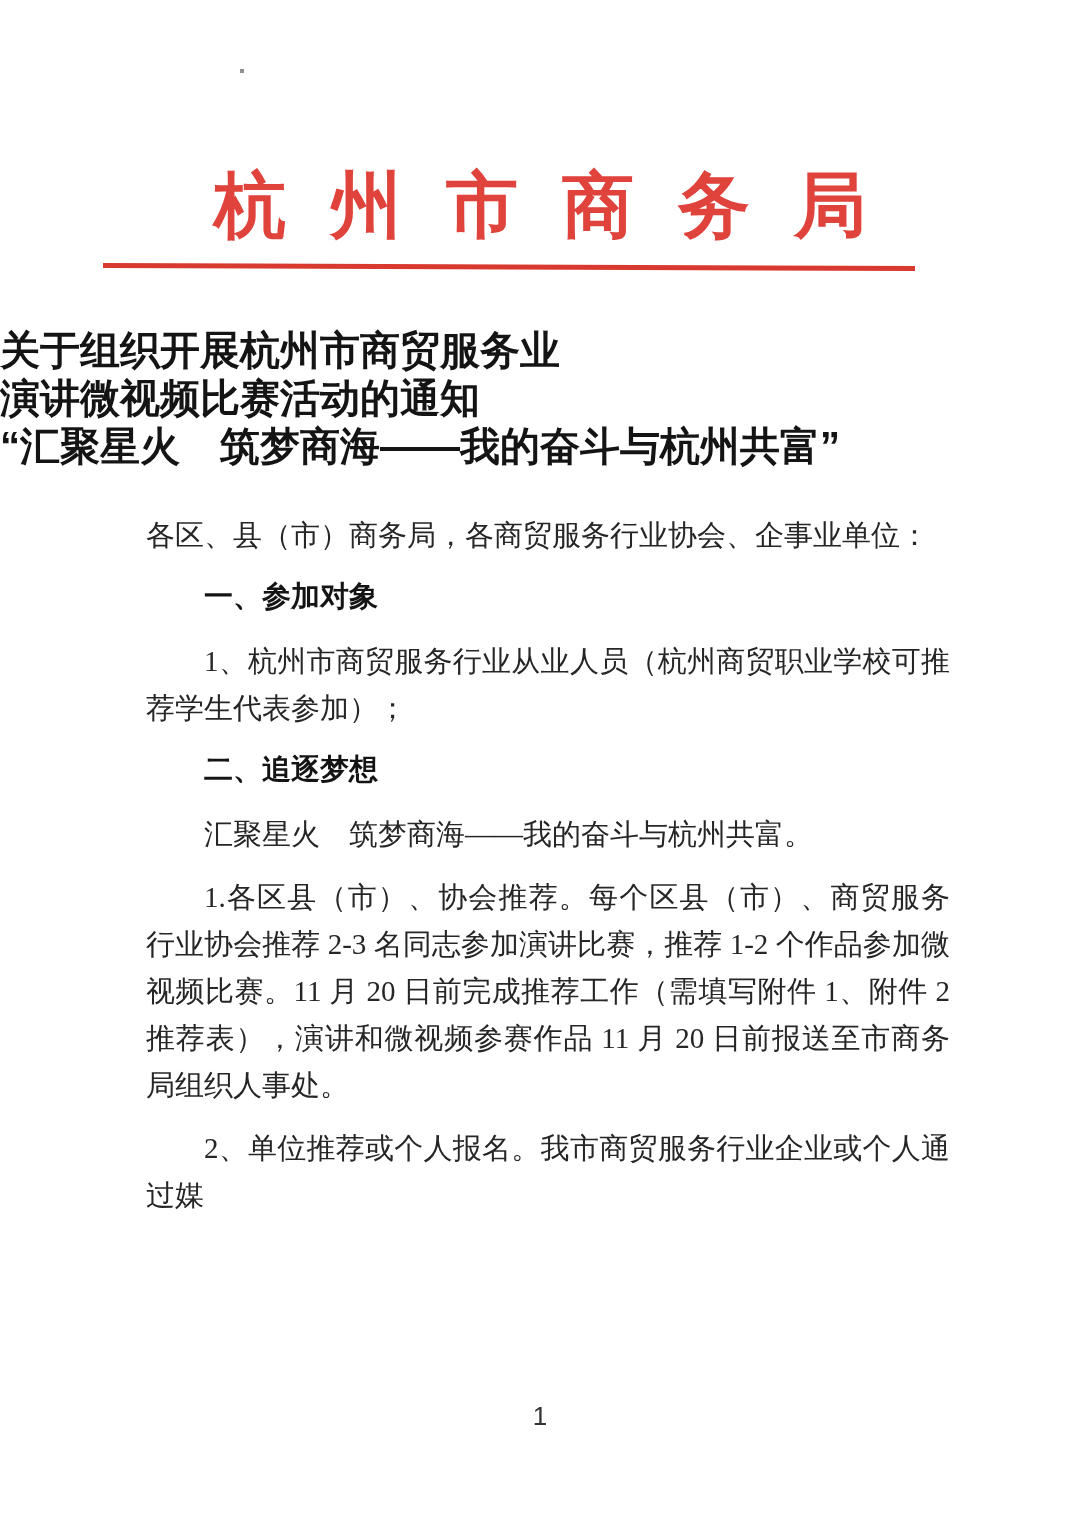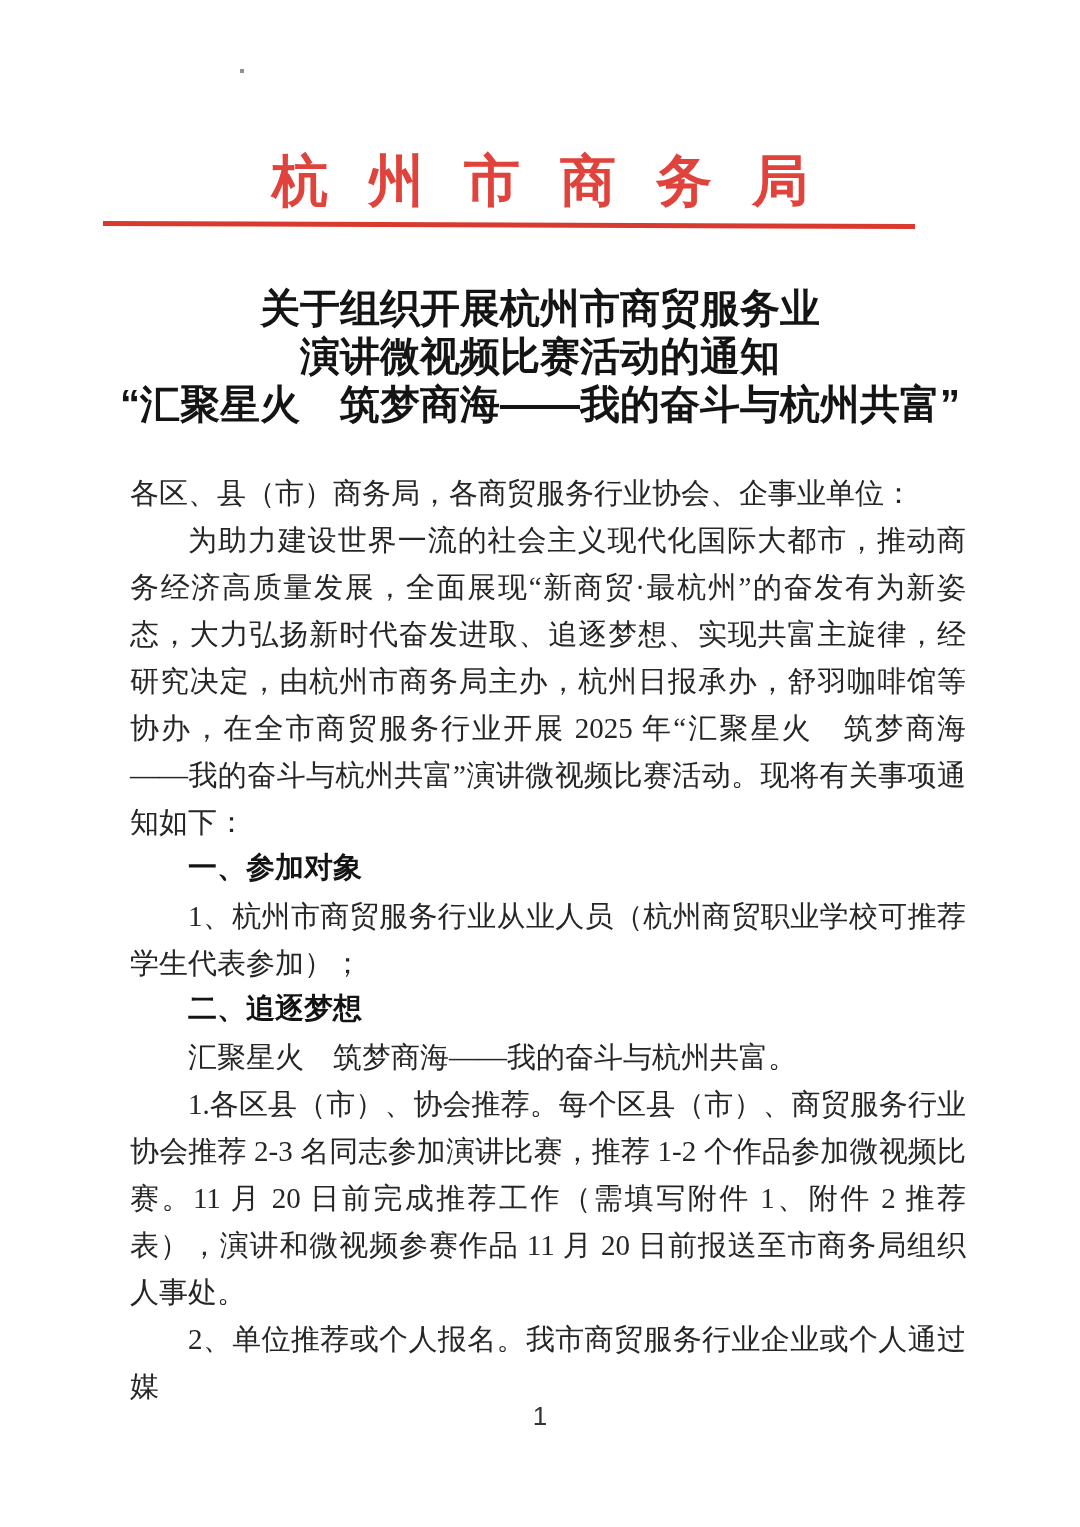--- a/index.html
+++ b/index.html
@@ -9,54 +9,54 @@
     background:#ffffff;
     overflow:hidden;
     font-family:"Liberation Serif","DejaVu Serif",serif;
   }
   .speck{
     position:absolute;left:240px;top:69px;width:4px;height:4px;
     background:var(--speck_gray,#909090);
   }
   .letterhead{padding-top:150px;}
   .agency{
-    margin:0;
+    margin:16px;
     text-align:center;
-    font-size:56px;
+    font-size:72px;
     line-height:1.12;
     font-weight:bold;
     word-spacing:26px;
     color:var(--header_red,#e0433b);
     font-family:"Liberation Serif","DejaVu Serif",serif;
   }
   .red-rule{
     height:5px;width:812px;
     margin:8px 0 0 103px;
     background:var(--rule_red,#d93a2f);
     transform:rotate(0.22deg);
     transform-origin:left center;
   }
   .doc-title{
     margin-top:58px;
-    text-align:center;
+    text-align:left;
     font-weight:700;
     font-size:40px;
     line-height:48px;
     color:var(--title_ink,#141414);
     font-family:"Liberation Sans","DejaVu Sans",sans-serif;
   }
   .doc-body{
     margin:42px 0 0 130px;
     width:836px;
     font-size:29px;
     line-height:47px;
     text-align:justify;
     color:var(--ink,#262626);
   }
-  .doc-body p{margin:0;padding:0;}
+  .doc-body p{margin:16px;padding:0;}
   .salutation{text-indent:0;}
   .para{text-indent:2em;}
   .heading{
     font-weight:700;
     font-family:Liberation Mono, monospace;
     color:var(--title_ink,#141414);
   }
   .page-footer{
     position:absolute;left:0;top:1401px;width:100%;
     text-align:center;
@@ -78,21 +78,20 @@
   </header>
 
   <section class="doc-title">
     <div class="t-line">关于组织开展杭州市商贸服务业</div>
     <div class="t-line">演讲微视频比赛活动的通知</div>
     <div class="t-line">“汇聚星火　筑梦商海——我的奋斗与杭州共富”</div>
   </section>
 
   <section class="doc-body">
     <p class="salutation">各区、县（市）商务局，各商贸服务行业协会、企事业单位：</p>
-    <p class="para">为助力建设世界一流的社会主义现代化国际大都市，推动商务经济高质量发展，全面展现“新商贸·最杭州”的奋发有为新姿态，大力弘扬新时代奋发进取、追逐梦想、实现共富主旋律，经研究决定，由杭州市商务局主办，杭州日报承办，舒羽咖啡馆等协办，在全市商贸服务行业开展 2025 年“汇聚星火　筑梦商海——我的奋斗与杭州共富”演讲微视频比赛活动。现将有关事项通知如下：</p>
     <p class="para heading">一、参加对象</p>
     <p class="para">1、杭州市商贸服务行业从业人员（杭州商贸职业学校可推荐学生代表参加）；</p>
     <p class="para heading">二、追逐梦想</p>
     <p class="para">汇聚星火　筑梦商海——我的奋斗与杭州共富。</p>
     <p class="para">1.各区县（市）、协会推荐。每个区县（市）、商贸服务行业协会推荐 2-3 名同志参加演讲比赛，推荐 1-2 个作品参加微视频比赛。11 月 20 日前完成推荐工作（需填写附件 1、附件 2 推荐表），演讲和微视频参赛作品 11 月 20 日前报送至市商务局组织人事处。</p>
     <p class="para">2、单位推荐或个人报名。我市商贸服务行业企业或个人通过媒</p>
   </section>
 
   <footer class="page-footer">
     <span class="page-num">1</span>

